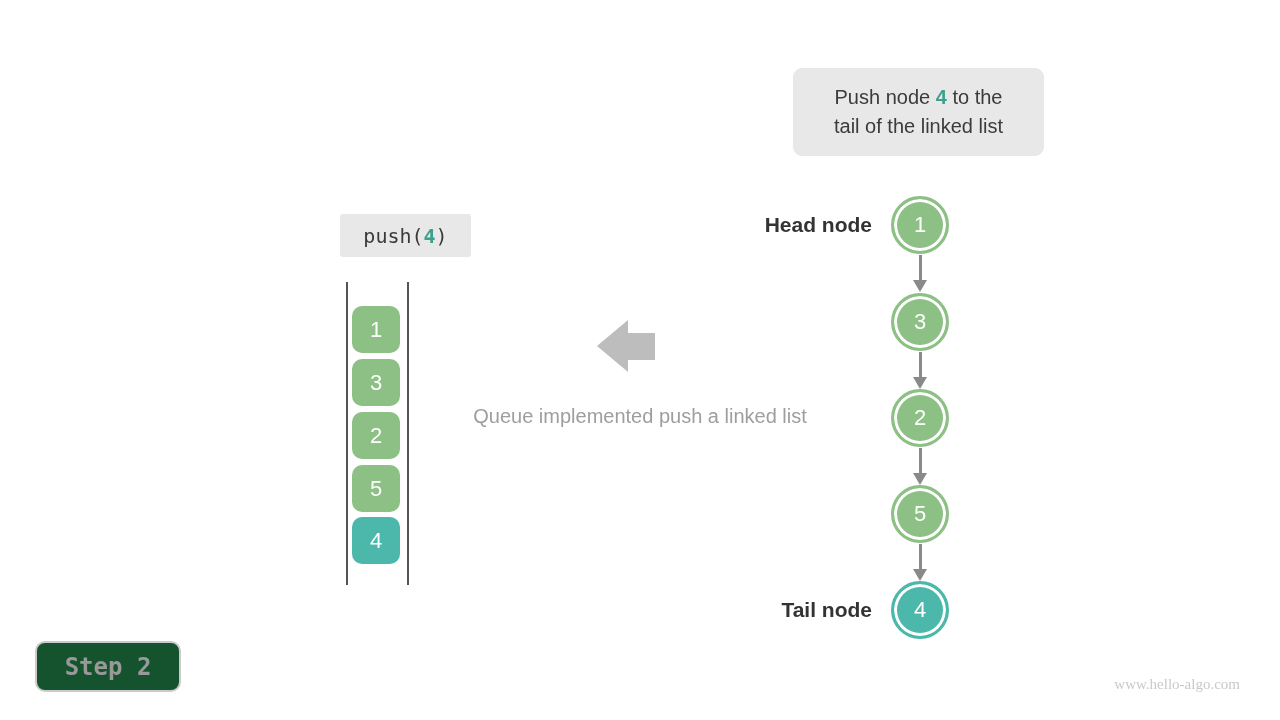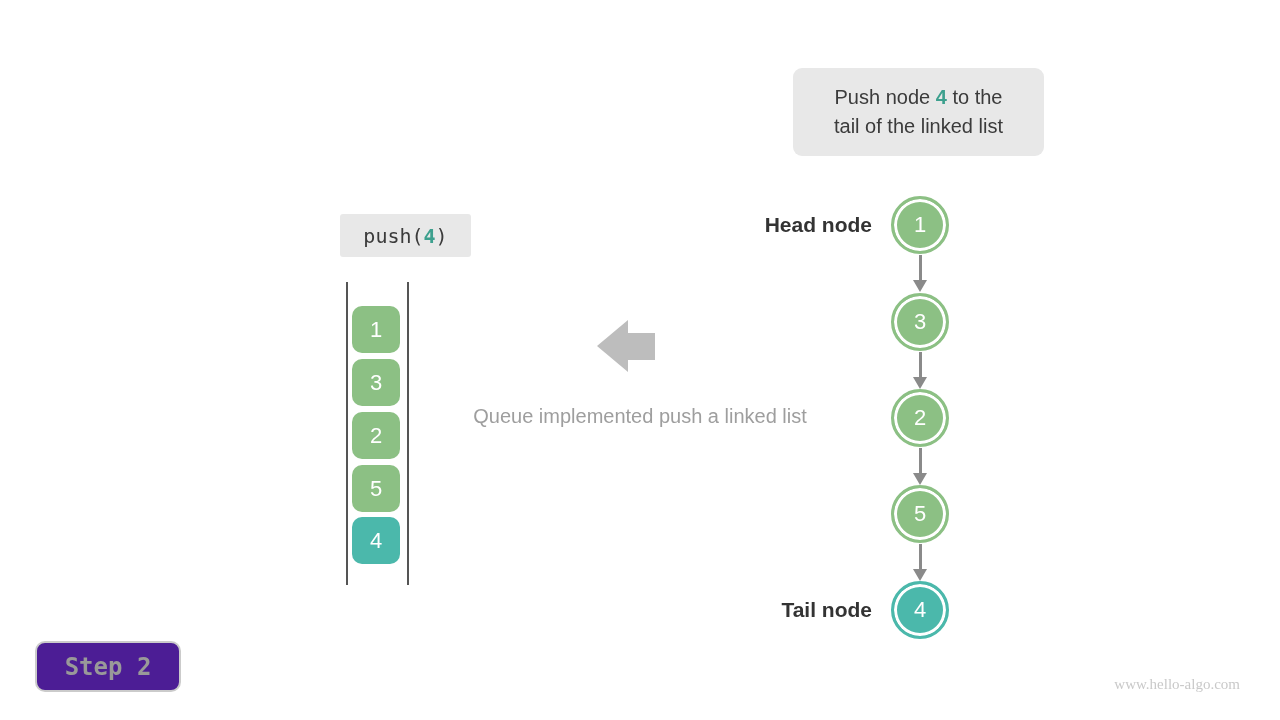--- a/index.html
+++ b/index.html
@@ -87,21 +87,21 @@
   .node-label {
     position: absolute; width: 180px; text-align: right;
     font-size: 21px; font-weight: bold; color: #333333;
   }
   .node-label.head { left: 692px; top: 213px; }
   .node-label.tail { left: 692px; top: 598px; }
 
   
   .step-box {
     position: absolute; left: 35px; top: 641px; width: 146px; height: 51px;
-    background: #4c1d95; border: 2px solid #cbcbcb; border-radius: 10px;
+    background: #14532d; border: 2px solid #cbcbcb; border-radius: 10px;
     display: flex; align-items: center; justify-content: center;
     font-family: "DejaVu Sans Mono", monospace;
     font-size: 24px; font-weight: bold; color: #999999;
   }
 
   .watermark {
     position: absolute; right: 40px; top: 676px;
     font-family: Liberation Serif, serif;
     font-size: 15px; color: #c9c9c9;
   }

